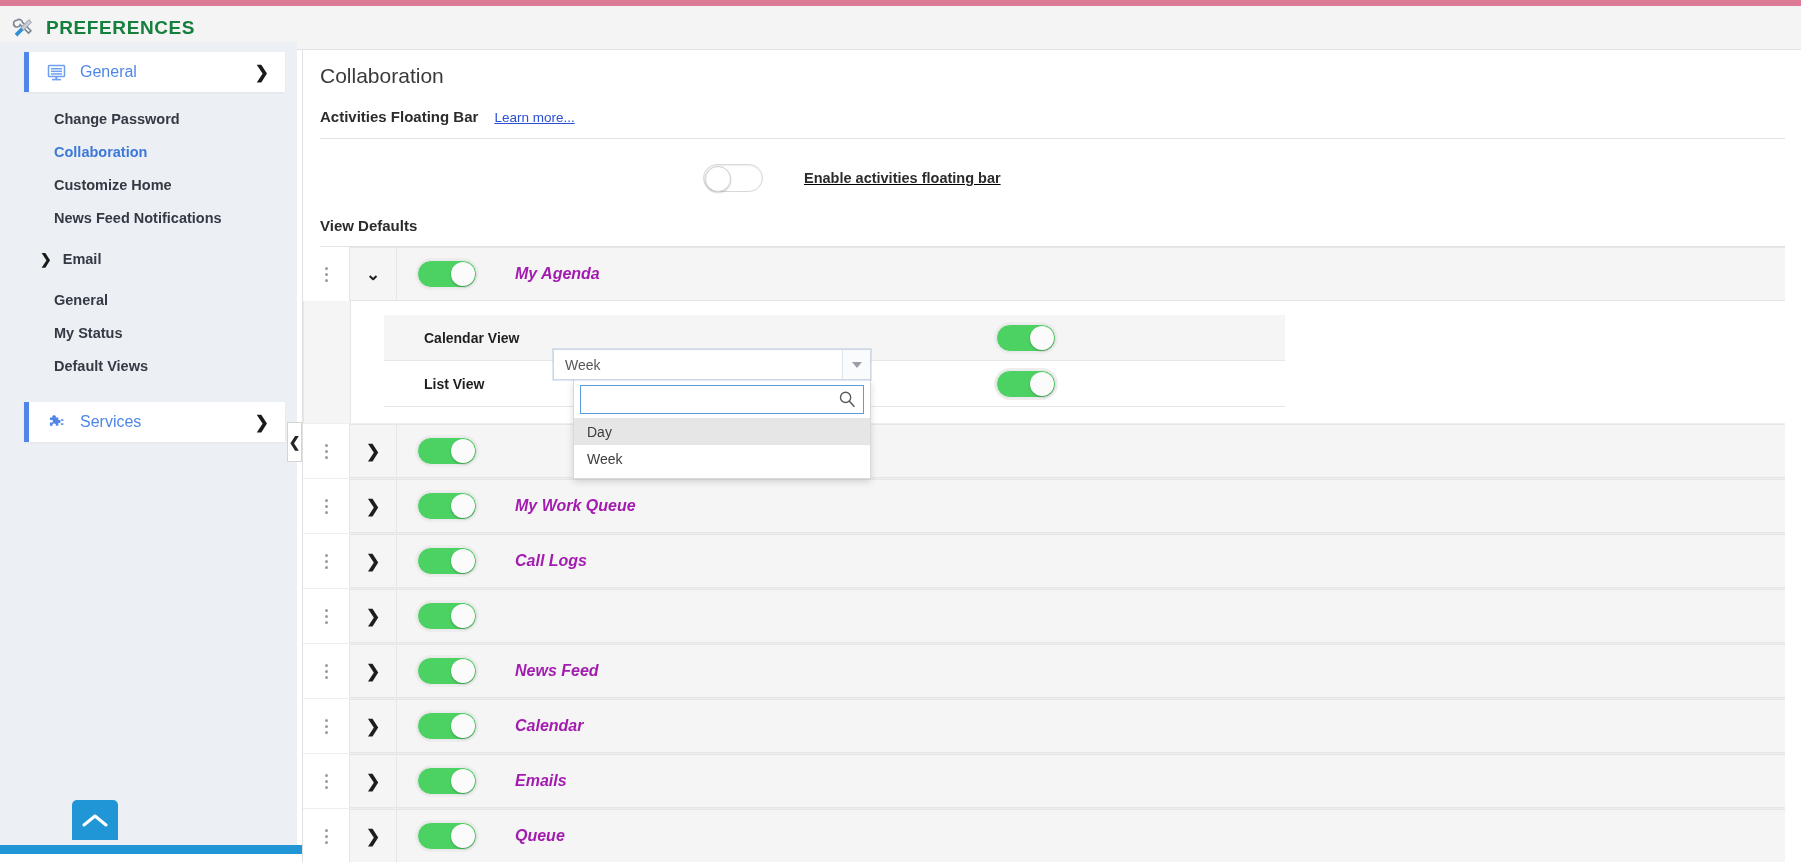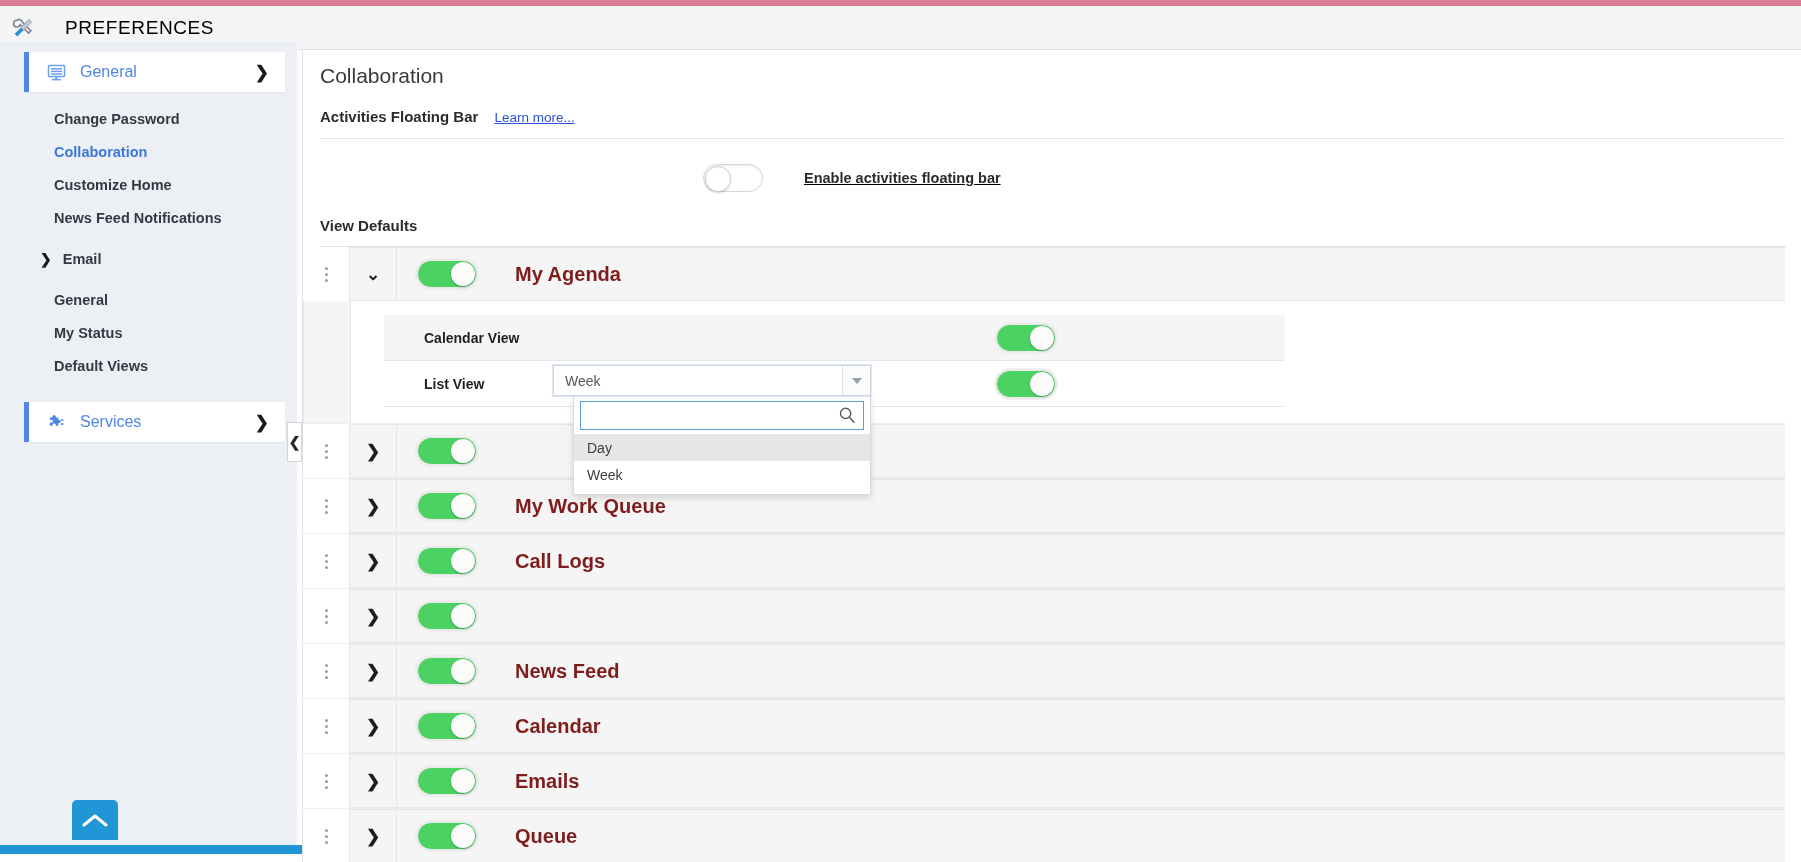--- a/index.html
+++ b/index.html
@@ -40,25 +40,25 @@
     border-bottom: 1px solid #e2e2e2;
     display: flex;
     align-items: center;
   }
   .prefs-icon {
     margin-left: 10px;
     width: 26px; height: 26px;
     display: block;
   }
   .prefs-title {
-    margin-left: 29px;
+    margin-left: 10px;
     font-size: 19px;
-    font-weight: normal;
+    font-weight: bold;
     letter-spacing: 0.6px;
-    color: #000000;
+    color: #15803d;
   }
 
   
   .sidebar {
     position: absolute;
     left: 0; top: 42px;
     width: 297px;
     height: 812px;
     background: #eceff3;
   }
@@ -322,24 +322,25 @@
     width: 118px;
     display: flex;
     align-items: center;
     padding-left: 20px;
     box-sizing: border-box;
     flex: none;
   }
   .row-label {
     display: flex;
     align-items: center;
-    font-size: 20px;
-    font-weight: bold;
-    color: #7f1d1d;
+    font-size: 16px;
+    font-weight: bold;
+    color: #a21caf;
     flex: 1;
+    font-style: italic;
   }
 
   
   .vd-row.expanded {
     height: auto;
     flex-direction: column;
     border-bottom: 1px solid #eeeeee;
   }
   .exp-head {
     display: flex;
@@ -387,21 +388,21 @@
   .sub-toggle-cell {
     display: flex;
     align-items: center;
     padding-left: 90px;
   }
 
   
   .select-overlay {
     position: absolute;
     left: 553px;
-    top: 365px;
+    top: 349px;
     width: 318px;
     z-index: 40;
   }
   .select-box {
     position: relative;
     height: 31px;
     background: #ffffff;
     border: 1px solid #cfd7e3;
     display: flex;
     align-items: center;

